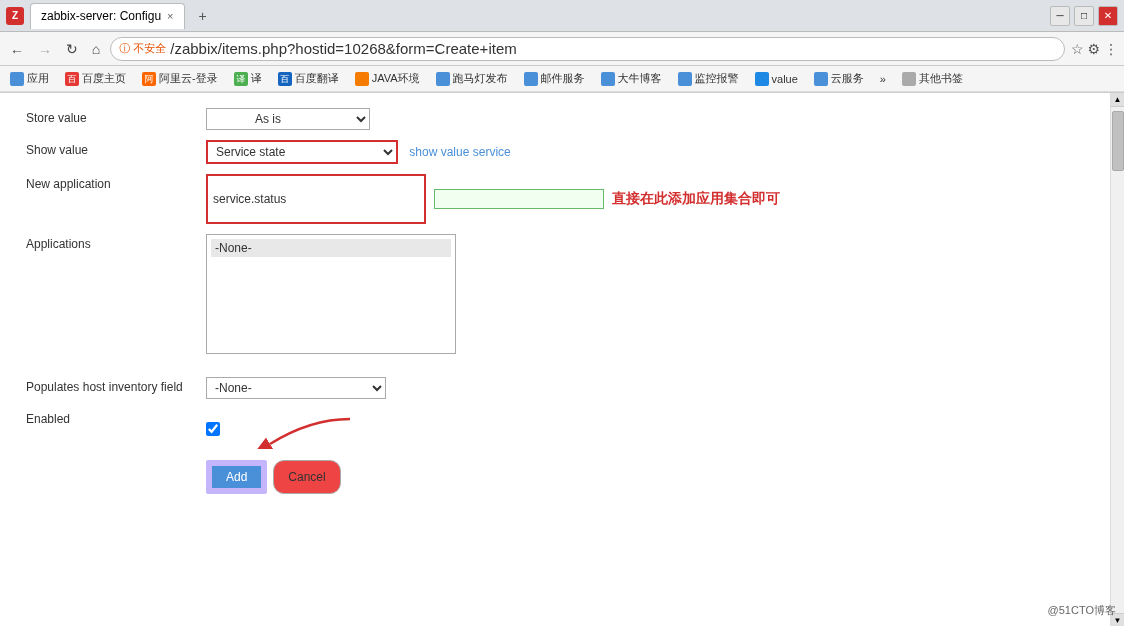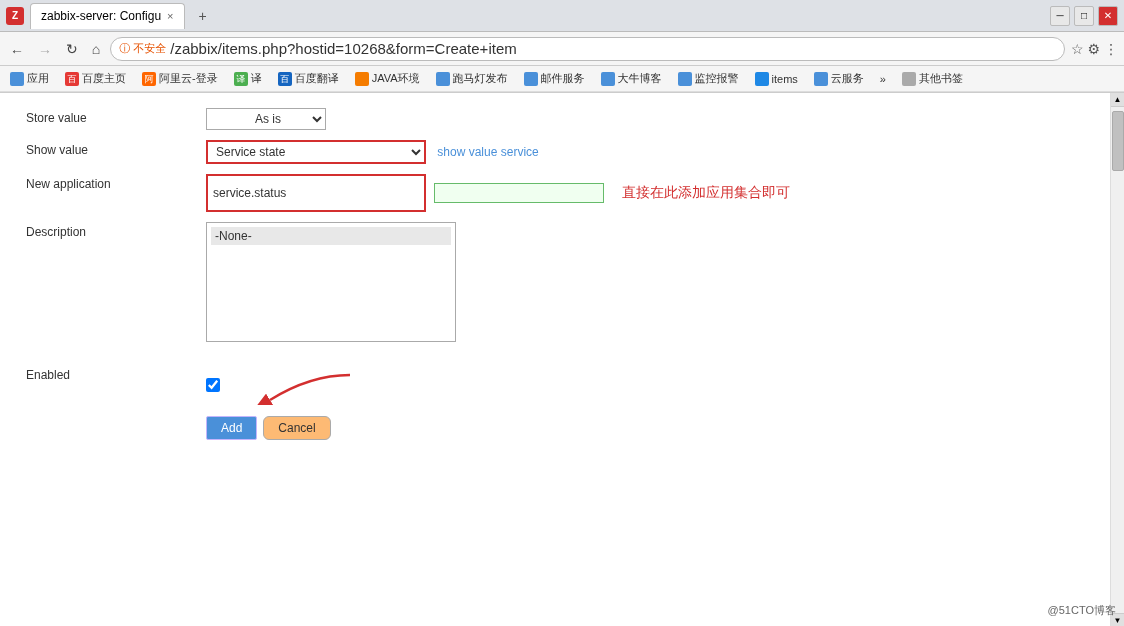--- a/index.html
+++ b/index.html
@@ -36,41 +36,41 @@
     .scroll-up { height: 14px; background: #e0e0e0; border-bottom: 1px solid #ccc; display: flex; align-items: center; justify-content: center; cursor: pointer; font-size: 8px; }
     .scroll-down { height: 14px; background: #e0e0e0; border-top: 1px solid #ccc; margin-top: auto; display: flex; align-items: center; justify-content: center; cursor: pointer; font-size: 8px; }
     .scroll-thumb { width: 12px; margin: 2px auto; height: 60px; background: #c0c0c0; border: 1px solid #aaa; border-radius: 2px; cursor: pointer; margin-top: 4px; }
 
     
     .form-table { width: 100%; border-collapse: collapse; }
     .form-table tr td { padding: 5px 6px; vertical-align: top; }
     .form-table td:first-child { text-align: left; color: #333; font-size: 12px; padding-right: 10px; width: 180px; white-space: nowrap; padding-top: 8px; }
     select { border: 1px solid #aaa; background: white; padding: 2px 4px; font-size: 12px; color: #333; cursor: pointer; }
 
-    .show-value-select { width: 220px; border: 2px solid #d32f2f; }
-    .store-value-select { width: 120px; padding-left: 44px; }
+    .show-value-select { width: 192px; border: 2px solid #d32f2f; }
+    .store-value-select { width: 164px; padding-left: 44px; }
 
     .link-blue { color: #4a90d9; text-decoration: none; font-size: 12px; margin-left: 8px; }
 
-    .new-app-input { width: 220px; border: 2px solid #d32f2f; padding: 10px 5px; font-size: 12px; color: #333; }
+    .new-app-input { width: 220px; border: 2px solid #d32f2f; padding: 16px 5px; font-size: 12px; color: #333; }
     .new-app-input-green { border: 1px solid #66bb6a; background: #f0fff0; width: 170px; padding: 2px 5px; font-size: 12px; color: #999; }
 
-    .annotation-text { color: #d32f2f; font-size: 14px; margin-left: 10px; font-weight: normal; }
+    .annotation-text { color: #d32f2f; font-size: 14px; font-weight: bold; }
 
     .applications-box { width: 250px; height: 120px; border: 1px solid #aaa; background: white; overflow-y: auto; padding: 4px; }
     .applications-item { color: #333; font-size: 12px; padding: 2px 4px; background: #e8e8e8; }
 
     .inventory-select { width: 180px; }
 
     .description-textarea { width: 390px; height: 90px; border: 1px solid #aaa; resize: both; padding: 4px; font-size: 12px; }
 
     .enabled-checkbox { width: 14px; height: 14px; cursor: pointer; }
 
-    .btn-add { background: #4a90d9; color: white; border: 1px solid #c4b5fd; padding: 4px 14px; font-size: 12px; cursor: pointer; border-radius: 2px; }
-    .btn-cancel { background: #fdba74; color: #333; border: 1px solid #aaa; padding: 4px 14px; font-size: 12px; cursor: pointer; border-radius: 6px; }
+    .btn-add { background: #4a90d9; color: white; border: 6px solid #c4b5fd; padding: 4px 14px; font-size: 12px; cursor: pointer; border-radius: 2px; }
+    .btn-cancel { background: #ef4444; color: #333; border: 1px solid #aaa; padding: 4px 14px; font-size: 12px; cursor: pointer; border-radius: 11px; }
 
     .watermark { position: absolute; bottom: 8px; right: 8px; font-size: 11px; color: #666; }
 
     
     .highlight-red { border: 2px solid #d32f2f !important; }
 
     .row-enabled { display: flex; align-items: center; gap: 10px; }
   </style>
 </head>
 <body>
@@ -144,21 +144,21 @@
     <span class="bookmark-item">
       <span style="display:inline-block;width:14px;height:14px;background:#4a90d9;border-radius:2px;">​</span>
       <span>大牛博客</span>
     </span>
     <span class="bookmark-item">
       <span style="display:inline-block;width:14px;height:14px;background:#4a90d9;border-radius:2px;">​</span>
       <span>监控报警</span>
     </span>
     <span class="bookmark-item">
       <span style="display:inline-block;width:14px;height:14px;background:#1e88e5;border-radius:2px;">​</span>
-      <span>items</span>
+      <span>value</span>
     </span>
     <span class="bookmark-item">
       <span style="display:inline-block;width:14px;height:14px;background:#4a90d9;border-radius:2px;">​</span>
       <span>云服务</span>
     </span>
     <span class="bookmark-item">
       <span>»</span>
     </span>
     <span class="bookmark-item">
       <span style="display:inline-block;width:14px;height:14px;background:#aaa;border-radius:2px;">​</span>
@@ -197,32 +197,40 @@
         <tr>
           <td>New application</td>
           <td style="display:flex; align-items:center; gap:8px;">
             <input type="text" class="new-app-input highlight-red" value="service.status" style="">
             <input type="text" class="new-app-input-green" value="" style="">
             <span class="annotation-text">直接在此添加应用集合即可</span>
           </td>
         </tr>
 
         <tr>
-          <td>Description</td>
+          <td>Applications</td>
           <td>
             <div class="applications-box">
               <div class="applications-item">-None-</div>
             </div>
           </td>
         </tr>
 
         <tr>
           <td colspan="2" style="height:8px;"></td>
         </tr>
 
+        <tr>
+          <td>Populates host inventory field</td>
+          <td>
+            <select class="inventory-select">
+              <option>-None-</option>
+            </select>
+          </td>
+        </tr>
 
 
         <tr>
           <td>Enabled</td>
           <td>
             <div class="row-enabled">
               <input type="checkbox" class="enabled-checkbox" checked="" style="">
 
               <svg width="120" height="40" style="margin-left:20px;">
                 <defs>

